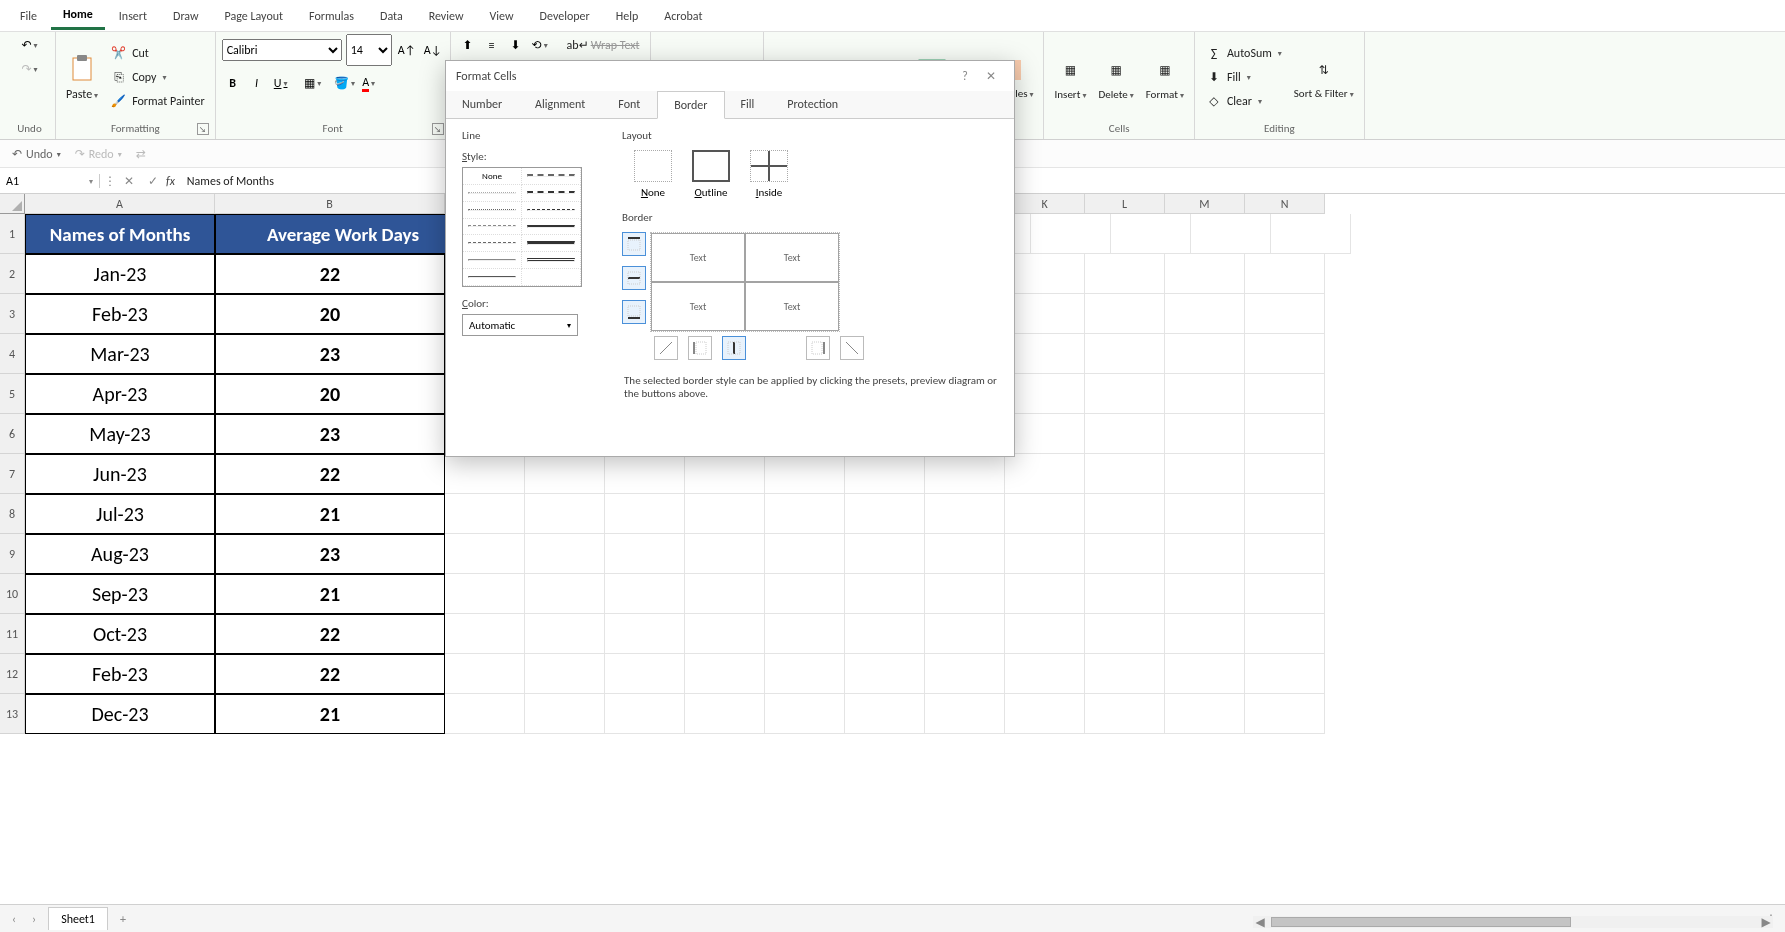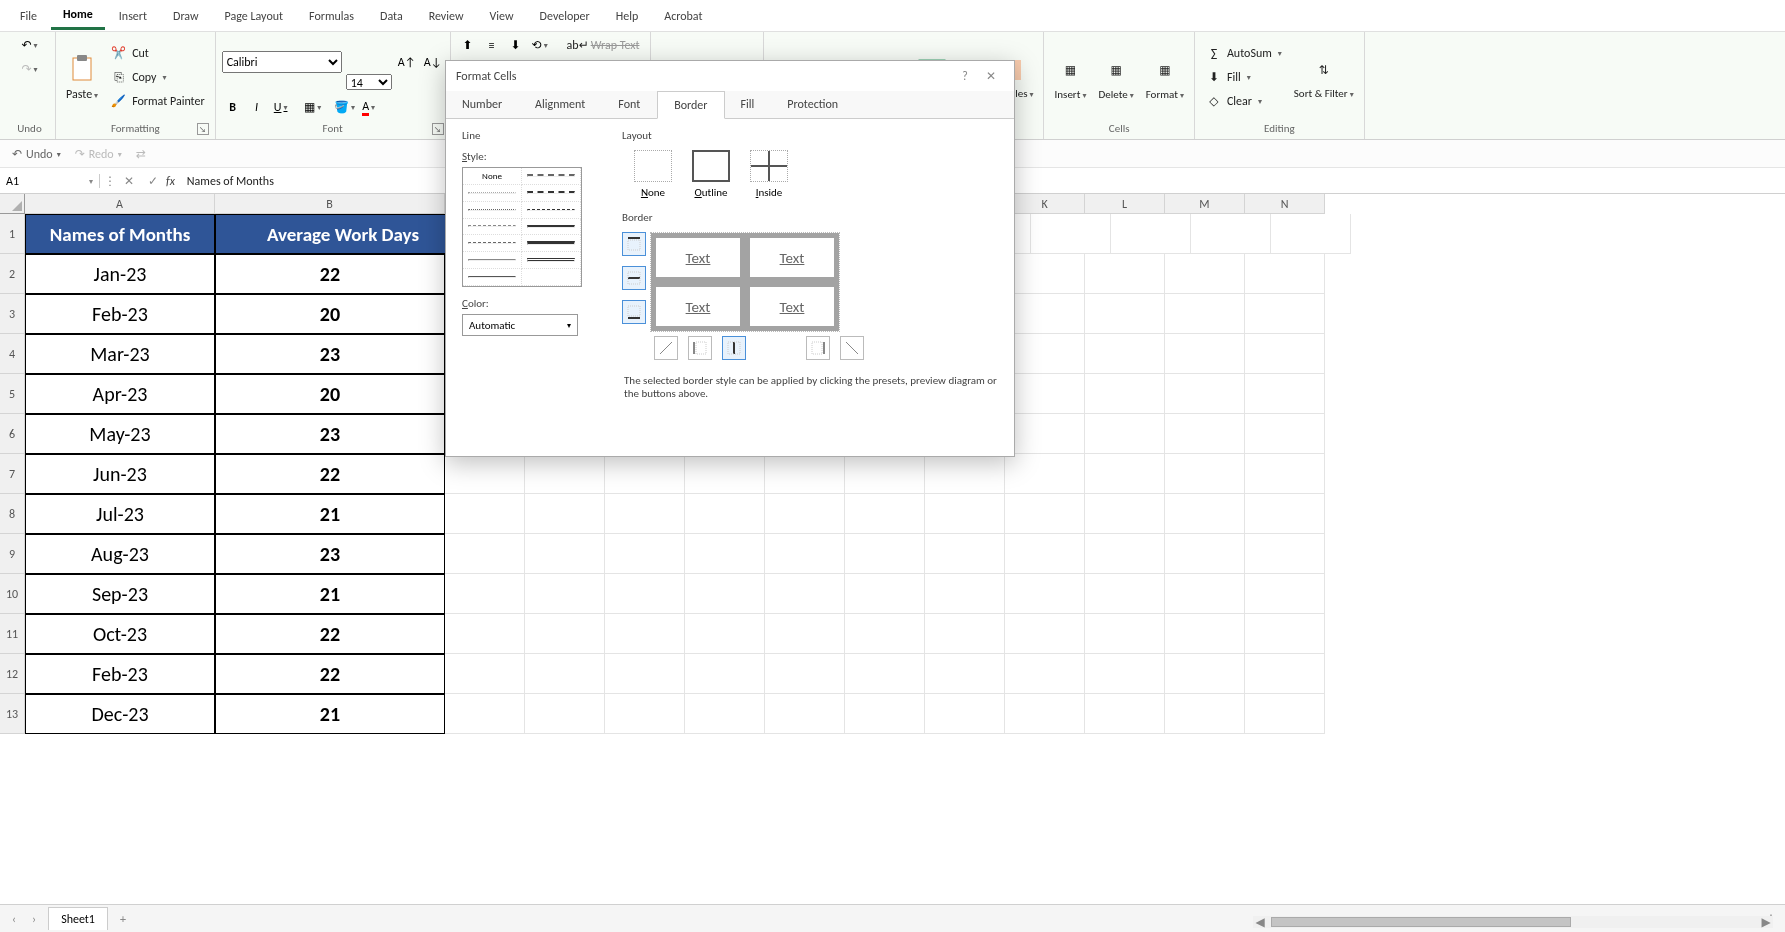--- a/index.html
+++ b/index.html
@@ -19,21 +19,21 @@
 .vbtn { display: flex; flex-direction: column; align-items: center; gap: 2px; padding: 2px 4px; cursor: pointer; color: #222; }
 .vbtn .icon { width: 32px; height: 32px; display: flex; align-items: center; justify-content: center; }
 .ribbtn { display: flex; align-items: center; gap: 4px; padding: 2px 4px; cursor: pointer; color: #222; font-size: 12px; }
 .ribbtn .icon { width: 18px; height: 18px; display: flex; align-items: center; justify-content: center; }
 .dda::after { content: "▾"; font-size: 8px; margin-left: 2px; color: #666; }
 .stack { display: flex; flex-direction: column; gap: 2px; }
 
 .fontrow1 { display: flex; gap: 4px; align-items: center; }
 .fontrow2 { display: flex; gap: 2px; align-items: center; margin-top: 4px; }
 select.fontname { width: 120px; height: 22px; font-size: 12px; }
-select.fontsize { width: 46px; height: 16px; font-size: 12px; margin-top: 40px; }
+select.fontsize { width: 46px; height: 32px; font-size: 12px; }
 .sqbtn { width: 22px; height: 22px; border: 1px solid transparent; display: flex; align-items: center; justify-content: center; cursor: pointer; }
 
 
 .qat { display: flex; height: 28px; align-items: center; padding-left: 8px; gap: 6px; border-bottom: 1px solid #e5e5e5; background: #fcfcfc; }
 .qat .qitem { display: flex; align-items: center; gap: 4px; color: #666; font-size: 12px; padding: 2px 4px; cursor: pointer; }
 .qat .qitem.dis { color: #bbb; }
 
 
 .formulabar { display: flex; height: 26px; align-items: center; border-bottom: 1px solid #d0d0d0; }
 .namebox { width: 100px; border-right: 1px solid #ccc; padding: 0 6px; display: flex; align-items: center; justify-content: space-between; }
@@ -85,21 +85,21 @@
 .preset-icon { width: 38px; height: 32px; border: 1px dotted #aaa; position: relative; }
 .preset-icon.outline { border: 2px solid #555; }
 .preset-icon.inside::before { content: ""; position: absolute; left: 50%; top: 0; bottom: 0; width: 2px; background: #555; transform: translateX(-1px); }
 .preset-icon.inside::after { content: ""; position: absolute; top: 50%; left: 0; right: 0; height: 2px; background: #555; transform: translateY(-1px); }
 
 .border-edit { display: flex; gap: 4px; }
 .side-btns-v { display: flex; flex-direction: column; gap: 10px; }
 .bbtn { width: 24px; height: 24px; border: 1px solid #bbb; display: flex; align-items: center; justify-content: center; cursor: pointer; background: #fff; }
 .bbtn.sel { border: 1px solid #4a90d9; background: #e8f2fc; }
 .preview-box { width: 190px; height: 100px; border: 1px dotted #bbb; display: grid; grid-template-columns: 1fr 1fr; grid-template-rows: 1fr 1fr; }
-.preview-box .q { border: 5px solid #a3a3a3; display: flex; align-items: center; justify-content: center; font-size: 15px; color: #666; text-decoration: underline; }
+.preview-box .q { border: 1px solid #a3a3a3; display: flex; align-items: center; justify-content: center; font-size: 10px; color: #666; }
 .side-btns-h { display: flex; gap: 10px; justify-content: center; margin-top: 4px; width: 250px; padding-left: 24px; }
 
 .dlg-footer { display: flex; justify-content: flex-end; gap: 12px; padding: 10px 18px 16px; }
 .dbtn { width: 90px; height: 24px; border: 1px solid #aaa; background: #fdfdfd; cursor: pointer; font-size: 12px; }
 .dbtn.primary { border: 1px solid #4a90d9; }
 .help-text { font-size: 11px; color: #444; margin: 14px 0 40px 2px; }
 </style>
 </head>
 <body>
 

